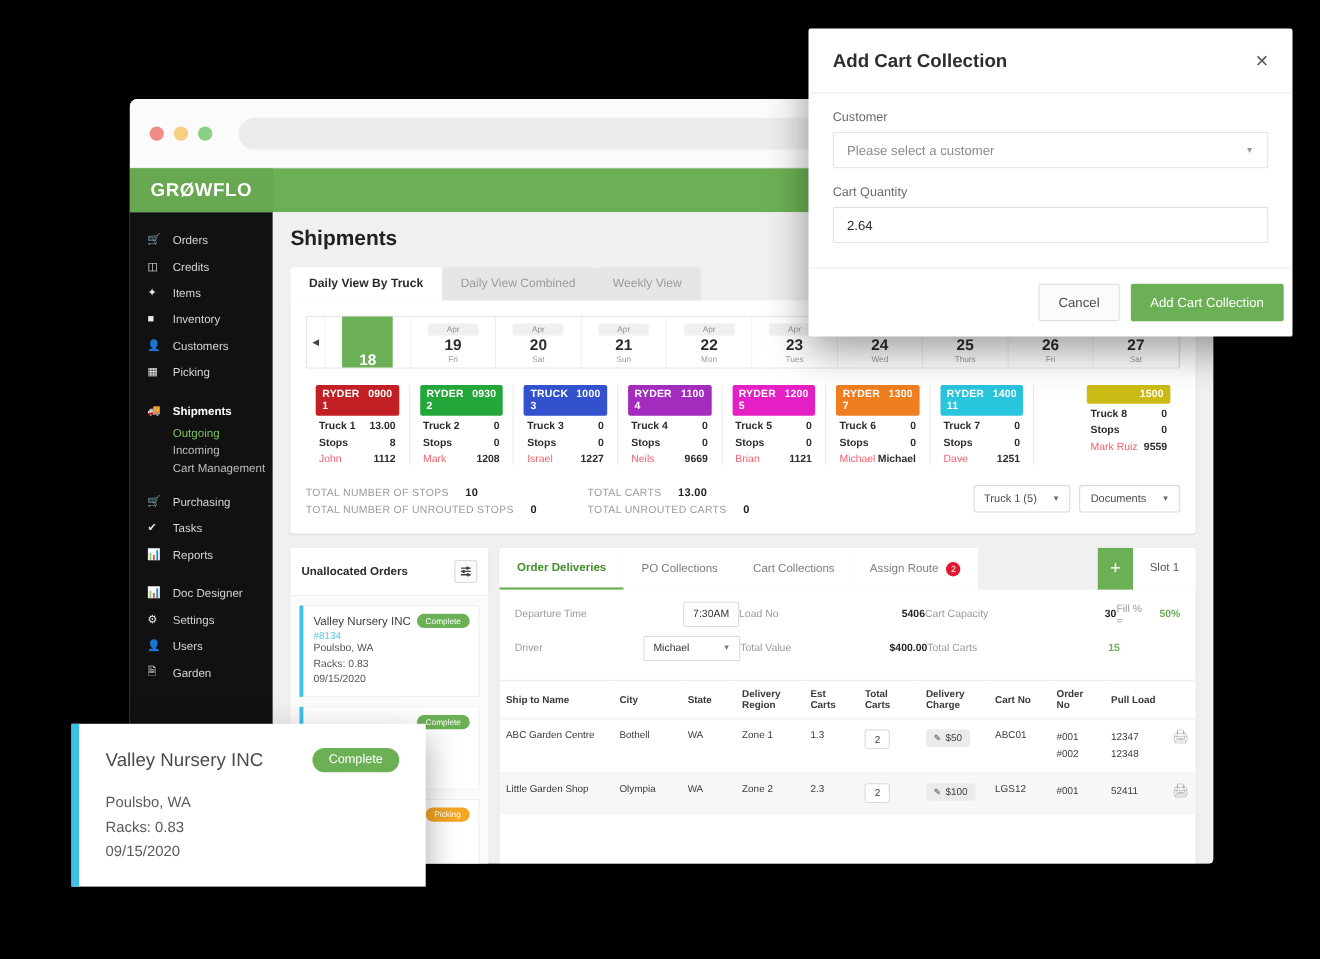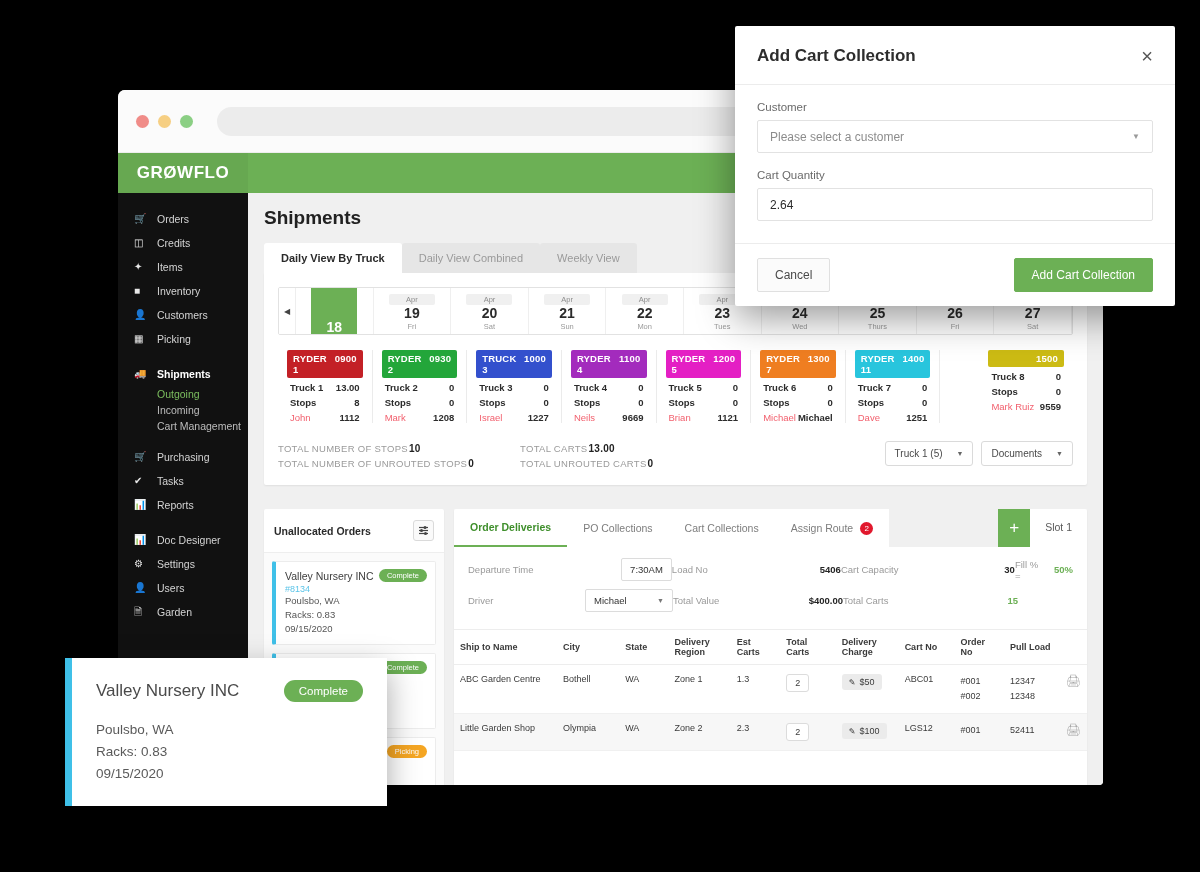--- a/index.html
+++ b/index.html
@@ -179,35 +179,35 @@
   .truck-row.driver .v { color: #2c2c2c; font-weight: bold; }
   .truck-row.driver .v.nm { color: #2c2c2c; }
 
   
   .totals-wrap {
     display: flex; align-items: flex-start;
     margin-top: 18px;
   }
   .totals-col { margin-right: 46px; }
   .total-line { font-size: 9.5px; color: #9a9a9a; padding: 2px 0; letter-spacing: .3px; }
-  .total-line b { color: #222; margin-left: 1px; font-size: 10px; }
+  .total-line b { color: #222; margin-left: 15px; font-size: 10px; }
   .totals-spacer { flex: 1; }
   .ddl {
     border: 1px solid #dadada; border-radius: 3px;
     background: #fff;
     font-size: 10px; color: #4a4a4a;
     padding: 6px 9px;
     display: flex; align-items: center; gap: 14px;
     margin-left: 8px;
     cursor: pointer;
   }
   .ddl .car { font-size: 7px; color: #666; }
 
   
-  .bottom { display: flex; margin-top: 24px; gap: 10px; }
+  .bottom { display: flex; margin-top: 13px; gap: 10px; }
 
   .unalloc {
     width: 180px;
     background: #fff;
     border-radius: 2px;
     box-shadow: 0 1px 2px rgba(0,0,0,0.07);
     flex-shrink: 0;
   }
   .unalloc-head {
     display: flex; align-items: center; justify-content: space-between;
@@ -384,22 +384,22 @@
   .mselect .car { font-size: 8px; color: #9a9a9a; }
   .minput {
     border: 1px solid #e2e2e2; border-radius: 2px;
     height: 33px;
     display: flex; align-items: center;
     padding: 0 12px;
     font-size: 12px; color: #2c2c2c;
   }
   .modal-foot {
     border-top: 1px solid #ececec;
-    padding: 14px 22px;
-    display: flex; justify-content: space-between; gap: 10px;
+    padding: 14px 8px;
+    display: flex; justify-content: flex-end; gap: 10px;
   }
   .btn {
     font-size: 12px; padding: 9px 17px; border-radius: 2px; cursor: pointer;
   }
   .btn-cancel { background: #fbfbfb; border: 1px solid #e0e0e0; color: #4a4a4a; }
   .btn-primary { background: #6cb055; color: #fff; border: 1px solid #6cb055; }
 </style>
 </head>
 <body>
 

